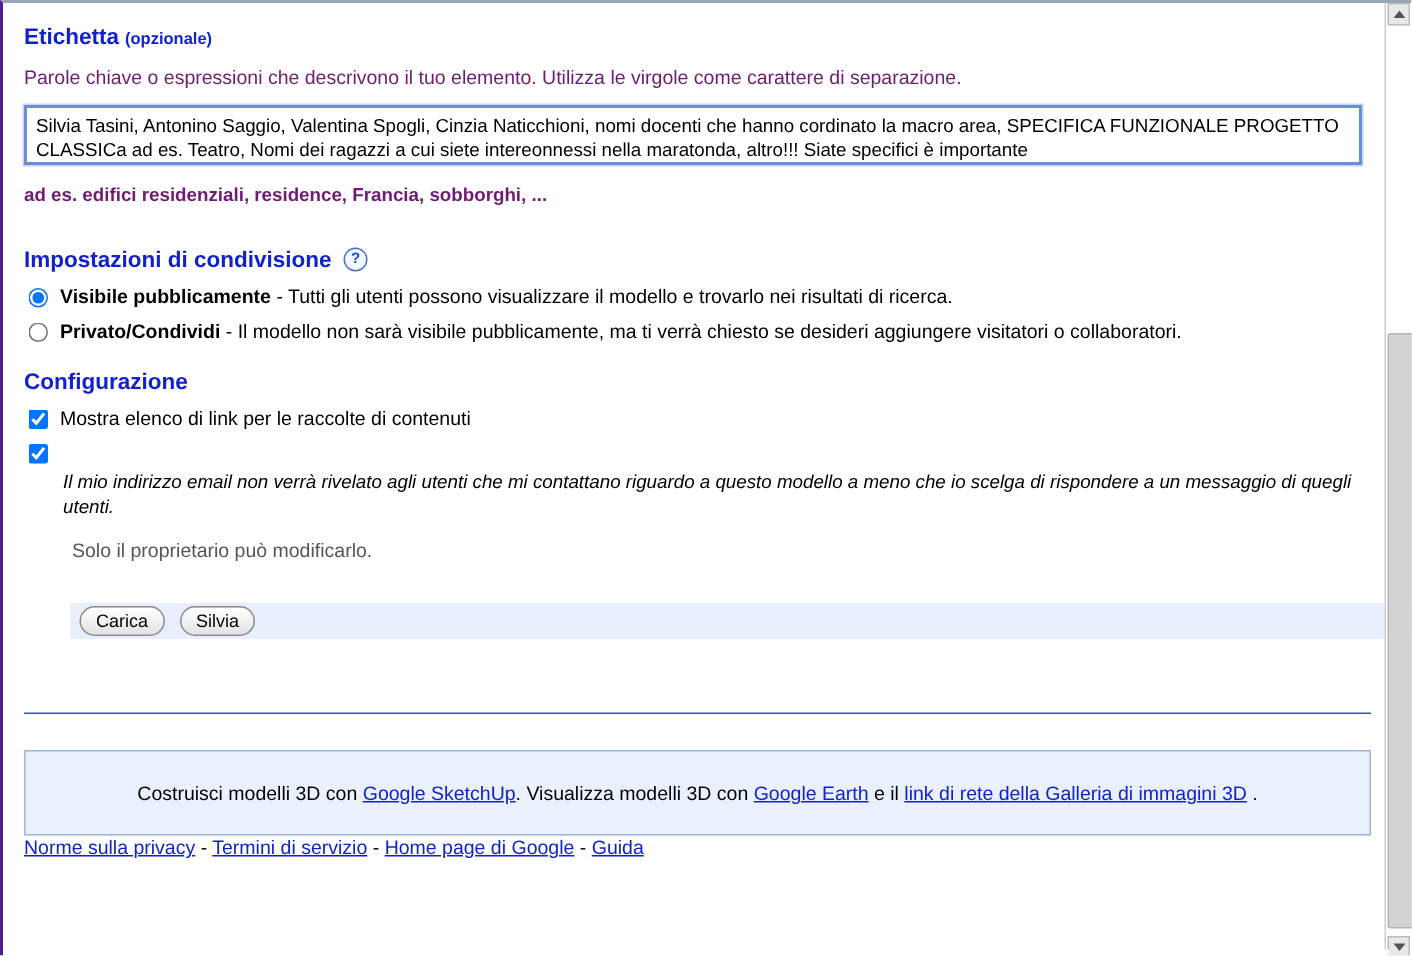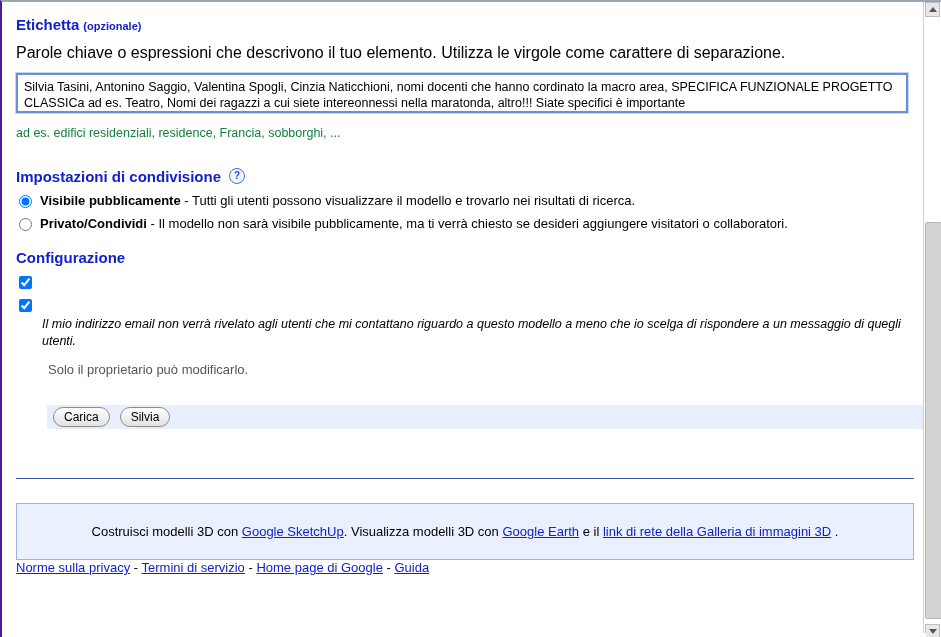--- a/index.html
+++ b/index.html
@@ -114,22 +114,22 @@
     font-size: 11px;
     color: #1122cc;
     font-weight: bold;
     margin-left: 4px;
   }
 
   .label-block { padding-top: 14px; }
 
   .desc-text {
     margin-top: 11px;
-    font-size: 16px;
-    color: #000000;
+    font-size: 13px;
+    color: #701a75;
   }
 
   .tag-input-wrap {
     margin-top: 11px;
   }
   .tag-input {
     width: 892px;
     height: 40px;
     box-sizing: border-box;
     border: 2px solid #6b8fd4;
@@ -138,22 +138,23 @@
     font-family: "Liberation Sans", sans-serif;
     font-size: 12.5px;
     line-height: 16px;
     color: #000;
     resize: none;
     overflow: hidden;
   }
 
   .hint {
     margin-top: 10px;
-    color: #15803d;
+    color: #701a75;
     font-size: 12.5px;
+    font-weight: bold;
   }
 
   .sharing-block { margin-top: 28px; }
   .help-icon {
     display: inline-block;
     width: 14px;
     height: 14px;
     border-radius: 50%;
     border: 1px solid #4a6fc4;
     color: #1a4fd0;
@@ -287,20 +288,21 @@
           <span class="opt-strong">Privato/Condividi</span><span> - Il modello non sarà visibile pubblicamente, ma ti verrà chiesto se desideri aggiungere visitatori o collaboratori.</span>
         </div>
       </div>
     </div>
 
     <div class="config-block">
       <h2 class="section-title">Configurazione</h2>
 
       <div class="check-row">
         <input type="checkbox" checked="" style="">
+        <span>Mostra elenco di link per le raccolte di contenuti</span>
       </div>
 
       <div class="check-row">
         <input type="checkbox" checked="" style="">
       </div>
 
       <div class="italic-note">Il mio indirizzo email non verrà rivelato agli utenti che mi contattano riguardo a questo modello a meno che io scelga di rispondere a un messaggio di quegli utenti.</div>
       <div class="owner-note">Solo il proprietario può modificarlo.</div>
     </div>
 

